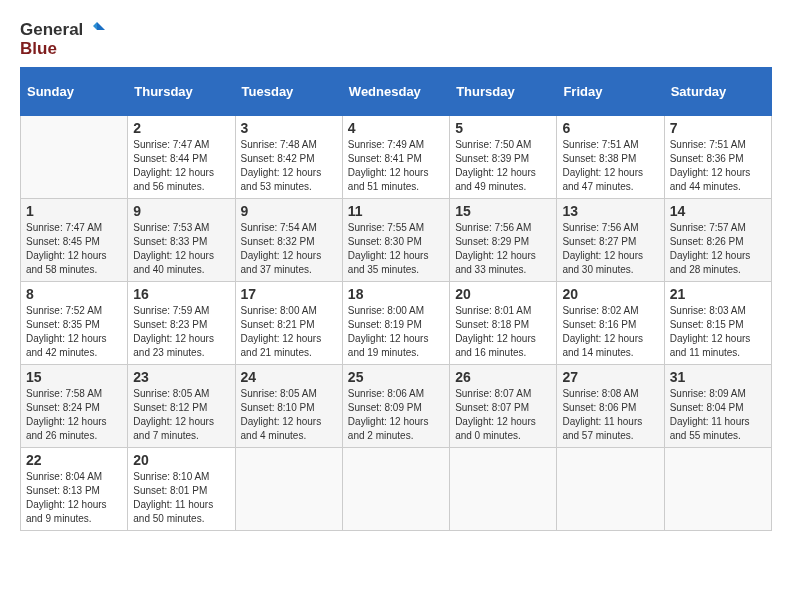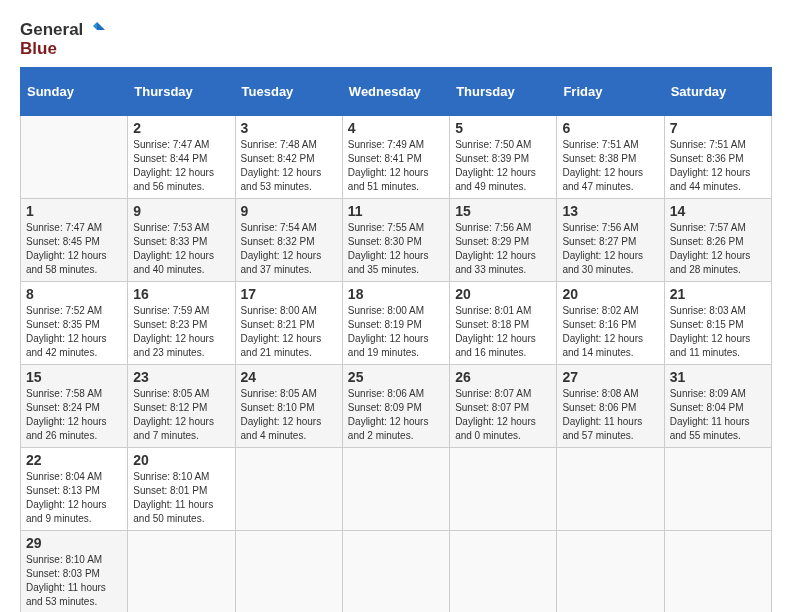--- a/index.html
+++ b/index.html
@@ -234,32 +234,20 @@
         <td>
           <span class="day-number">20</span>
           <div class="day-info">Sunrise: 8:10 AM<br>Sunset: 8:01 PM<br>Daylight: 11 hours and 50 minutes.</div>
         </td>
         <td class="empty-cell"></td>
         <td class="empty-cell"></td>
         <td class="empty-cell"></td>
         <td class="empty-cell"></td>
         <td class="empty-cell"></td>
       </tr>
-      <tr>
-        <td>
-          <span class="day-number">29</span>
-          <div class="day-info">Sunrise: 8:10 AM<br>Sunset: 8:03 PM<br>Daylight: 11 hours and 53 minutes.</div>
-        </td>
-        <td class="empty-cell"></td>
-        <td class="empty-cell"></td>
-        <td class="empty-cell"></td>
-        <td class="empty-cell"></td>
-        <td class="empty-cell"></td>
-        <td class="empty-cell"></td>
-      </tr>
     </tbody>
 </table>
 
 <style>
 .header-area {
   margin-bottom: 8px;
 }
 .logo-area-fix {
   display: flex;
   flex-direction: column;

